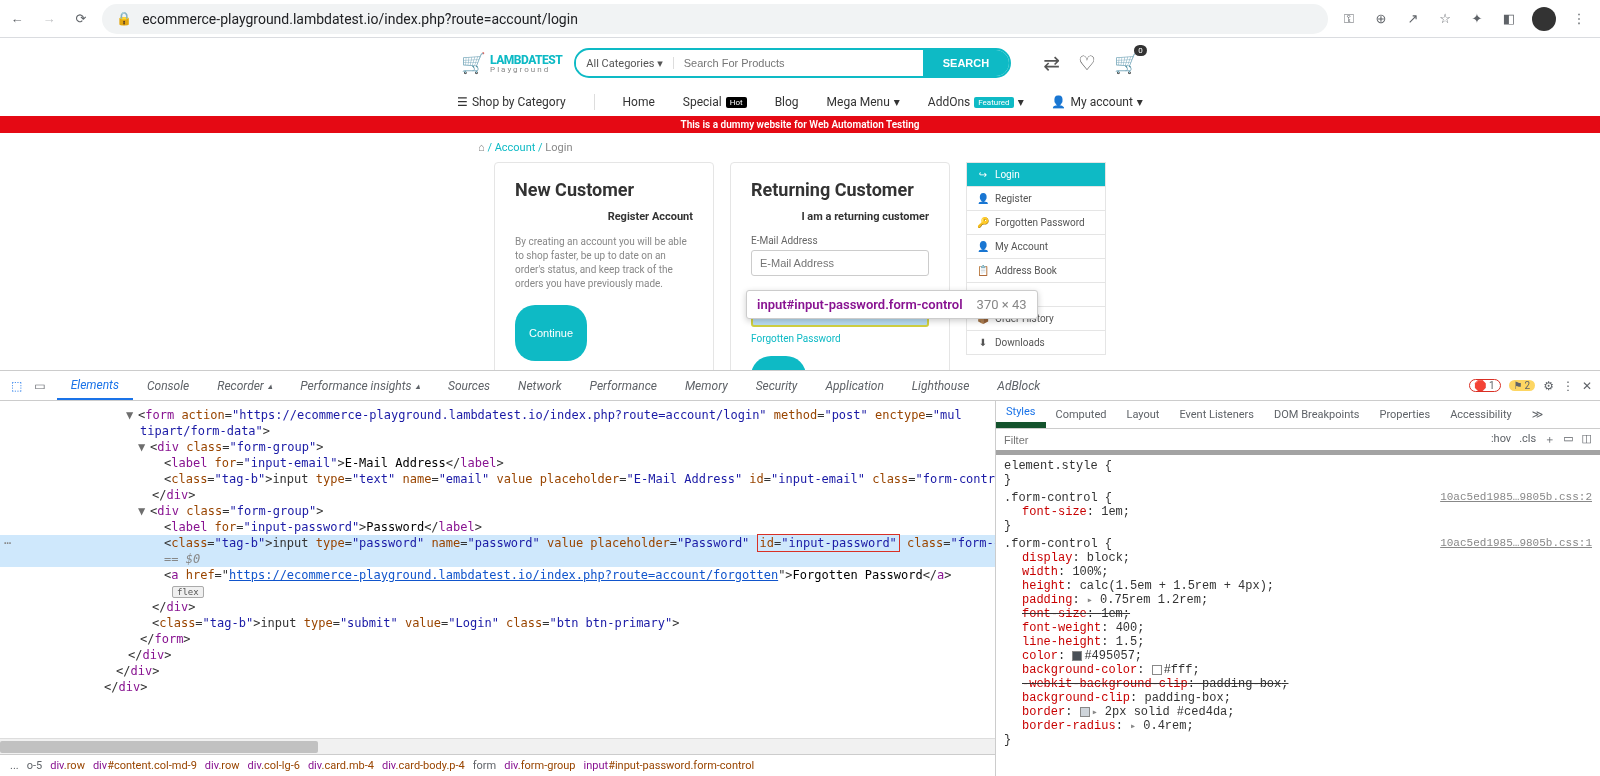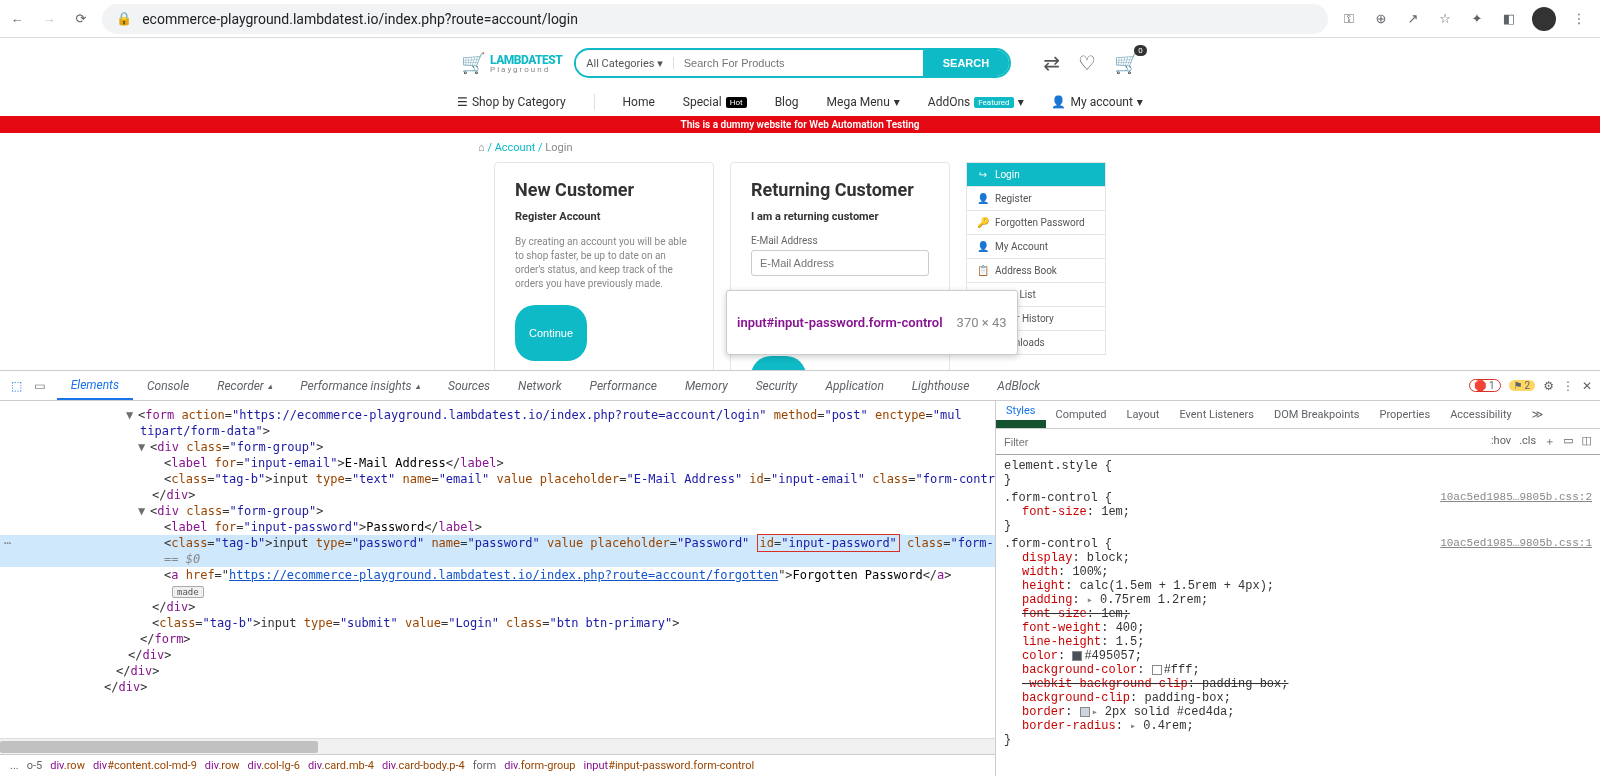--- a/index.html
+++ b/index.html
@@ -38,35 +38,35 @@
 
 .redband { background: #e50914; color: #fff; text-align: center; padding: 3px 0; font-size: 10px; font-weight: 600; }
 .crumbs { text-align: left; padding: 8px 0 8px 478px; font-size: 11px; color: #0ebac5; }
 .crumbs span { color: #888; }
 
 .content { display: flex; justify-content: center; gap: 16px; padding: 0 20px; }
 .card { border: 1px solid #e5e5e5; border-radius: 4px; padding: 16px 20px; background: #fff; }
 .card.newcust { width: 220px; }
 .card.retcust { width: 220px; position: relative; }
 .card h2 { font-size: 18px; font-weight: 700; margin-bottom: 10px; color: #333; }
-.card .sub { font-size: 11px; font-weight: 700; color: #333; margin-bottom: 12px; }
+.card .sub { font-size: 11px; font-weight: 700; color: #333; margin-bottom: 12px; text-align: right; }
 .card .desc { font-size: 10px; color: #888; line-height: 1.4; margin-bottom: 14px; }
 .btn-primary { background: #0ebac5; color: #fff; border: none; border-radius: 20px; padding: 22px 14px; font-size: 11px; cursor: pointer; }
 .field-label { font-size: 10px; color: #666; margin-bottom: 4px; margin-top: 8px; }
 .field-label:first-of-type { margin-top: 0; }
 .form-control { width: 100%; border: 1px solid #ccc; border-radius: 3px; padding: 6px 8px; font-size: 11px; }
 .pwd-hl { background: #b8dcf0; border: 2px solid #d0d040; }
 .forgot-link { font-size: 10px; color: #0ebac5; margin-top: 6px; display: block; }
 .sidebar { width: 140px; display: flex; flex-direction: column; }
 .side-item { display: flex; align-items: center; gap: 6px; padding: 6px 10px; font-size: 10px; color: #555; border: 1px solid #e5e5e5; border-top: none; }
 .side-item:first-child { border-top: 1px solid #e5e5e5; }
 .side-item.active { background: #0ebac5; color: #fff; }
 .side-icon { width: 12px; text-align: center; }
 
-.dt-tooltip { position: absolute; background: #fff; border: 1px solid #ccc; border-radius: 3px; padding: 24px 10px; box-shadow: 0 2px 6px rgba(0,0,0,0.2); font-size: 13px; z-index: 100; top: 252px; left: 726px; white-space: nowrap; }
+.dt-tooltip { position: absolute; background: #fff; border: 1px solid #ccc; border-radius: 3px; padding: 6px 10px; box-shadow: 0 2px 6px rgba(0,0,0,0.2); font-size: 13px; z-index: 100; top: 252px; left: 746px; white-space: nowrap; }
 .dt-tooltip .sel { color: #881391; font-weight: 600; }
 .dt-tooltip .dim { color: #888; margin-left: 14px; }
 
 
 .devtools { border-top: 1px solid #ccc; background: #fff; height: 406px; display: flex; flex-direction: column; }
 .dt-tabs { display: flex; align-items: center; height: 30px; border-bottom: 1px solid #ccc; font-size: 12px; color: #5f6368; }
 .dt-tab-icons { display: flex; gap: 6px; padding: 0 8px; }
 .dt-tab-icon { border: 1px solid transparent; padding: 2px; border-radius: 2px; }
 .dt-tab-icon.active { color: #1a73e8; }
 .dt-tab { padding: 0 14px; height: 100%; display: flex; align-items: center; cursor: pointer; gap: 4px; font-style: italic; }
@@ -95,22 +95,22 @@
 .dt-scroll { height: 16px; background: #f1f1f1; border-top: 1px solid #ddd; position: relative; }
 .dt-scroll-thumb { position: absolute; height: 12px; top: 2px; left: 0; width: 32%; background: #c1c1c1; border-radius: 2px; }
 
 .dt-crumbs { height: 22px; border-top: 1px solid #ccc; display: flex; align-items: center; font-size: 11px; color: #5f6368; padding: 0 10px; gap: 8px; overflow: hidden; white-space: nowrap; }
 .dt-crumbs .tagc { color: #881391; }
 .dt-crumbs .clsc { color: #994500; }
 
 .dt-styles { width: 605px; border-left: 1px solid #ccc; display: flex; flex-direction: column; }
 .st-tabs { display: flex; height: 28px; border-bottom: 1px solid #ccc; font-size: 11px; align-items: stretch; }
 .st-tab { padding: 0 10px; display: flex; align-items: center; color: #5f6368; cursor: pointer; }
-.st-tab.active { color: #1a73e8; border-bottom: 8px solid #14532d; }
-.st-filter { display: flex; align-items: center; height: 26px; border-bottom: 1px solid #a3a3a3; font-size: 11px; }
+.st-tab.active { color: #1a73e8; border-bottom: 6px solid #14532d; }
+.st-filter { display: flex; align-items: center; height: 26px; border-bottom: 5px solid #a3a3a3; font-size: 11px; }
 .st-filter input { border: none; flex: 1; padding: 0 8px; outline: none; font-size: 11px; }
 .st-filter-right { display: flex; gap: 8px; padding: 0 8px; color: #5f6368; }
 .st-rules { flex: 1; overflow: auto; font-family: Liberation Mono, monospace; font-size: 12px; padding: 4px 8px; }
 .rule-sel { color: #333; }
 .rule-link { float: right; color: #888; text-decoration: underline; font-size: 11px; }
 .rule-body { padding-left: 18px; }
 .prop-n { color: #c80000; }
 .prop-v { color: #333; }
 .strike { text-decoration: line-through; }
 .color-sw { display: inline-block; width: 10px; height: 10px; border: 1px solid #888; vertical-align: middle; margin-right: 2px; }
@@ -270,21 +270,21 @@
           <div class="dom-line"><span class="attr-v">tipart/form-data"</span>&gt;</div>
           <div class="dom-line ind1"><span class="twist">▼</span>&lt;<span class="tag-b">div</span> <span class="attr-n">class</span>=<span class="attr-v">"form-group"</span>&gt;</div>
           <div class="dom-line ind2">&lt;<span class="tag-b">label</span> <span class="attr-n">for</span>=<span class="attr-v">"input-email"</span>&gt;<span class="text-n">E-Mail Address</span>&lt;/<span class="tag-b">label</span>&gt;</div>
           <div class="dom-line ind2">&lt;<span <span="" class="attr-n">class</span>=<span class="attr-v">"tag-b"</span>&gt;input <span class="attr-n">type</span>=<span class="attr-v">"text"</span> <span class="attr-n">name</span>=<span class="attr-v">"email"</span> <span class="attr-n">value</span> <span class="attr-n"><span class="attr-n">placeholder</span></span>=<span class="attr-v">"E-Mail Address"</span> <span class="attr-n">id</span>=<span class="attr-v">"input-email"</span> <span class="attr-n">class</span>=<span class="attr-v">"form-control"</span>&gt;</div>
           <div class="dom-line ind1">&lt;/<span class="tag-b">div</span>&gt;</div>
           <div class="dom-line ind1"><span class="twist">▼</span>&lt;<span class="tag-b">div</span> <span class="attr-n">class</span>=<span class="attr-v">"form-group"</span>&gt;</div>
           <div class="dom-line ind2">&lt;<span class="tag-b">label</span> <span class="attr-n">for</span>=<span class="attr-v">"input-password"</span>&gt;<span class="text-n">Password</span>&lt;/<span class="tag-b">label</span>&gt;</div>
           <div class="dom-line ind2 hl"><span class="dots-left">⋯</span>&lt;<span <span="" class="attr-n">class</span>=<span class="attr-v">"tag-b"</span>&gt;input <span class="attr-n">type</span>=<span class="attr-v">"password"</span> <span class="attr-n">name</span>=<span class="attr-v">"password"</span> <span class="attr-n">value</span> <span class="attr-n"><span class="attr-n">placeholder</span></span>=<span class="attr-v">"Password"</span> <span class="hl-box"><span class="attr-n">id</span>=<span class="attr-v">"input-password"</span></span> <span class="attr-n">class</span>=<span class="attr-v">"form-control"</span>&gt;</div>
           <div class="dom-line ind2 hl"><span class="eq0">== $0</span></div>
           <div class="dom-line ind2">&lt;<span class="tag-b">a</span> <span class="attr-n">href</span>="<span class="link-v">https://ecommerce-playground.lambdatest.io/index.php?route=account/forgotten</span>"&gt;<span class="text-n">Forgotten Password</span>&lt;/<span class="tag-b">a</span>&gt;</div>
-          <div class="dom-line ind2"><span class="flex-badge">made</span></div>
+          <div class="dom-line ind2"><span class="flex-badge">flex</span></div>
           <div class="dom-line ind1">&lt;/<span class="tag-b">div</span>&gt;</div>
           <div class="dom-line ind1">&lt;<span <span="" class="attr-n">class</span>=<span class="attr-v">"tag-b"</span>&gt;input <span class="attr-n">type</span>=<span class="attr-v">"submit"</span> <span class="attr-n"><span class="attr-n">value</span></span>=<span class="attr-v">"Login"</span> <span class="attr-n">class</span>=<span class="attr-v">"btn btn-primary"</span>&gt;</div>
           <div class="dom-line">&lt;/<span class="tag-b">form</span>&gt;</div>
           <div class="dom-line" style="padding-left:128px">&lt;/<span class="tag-b">div</span>&gt;</div>
           <div class="dom-line" style="padding-left:116px">&lt;/<span class="tag-b">div</span>&gt;</div>
           <div class="dom-line" style="padding-left:104px">&lt;/<span class="tag-b">div</span>&gt;</div>
         </div>
       <div class="dt-scroll">
           <div class="dt-scroll-thumb"></div>
         </div>

